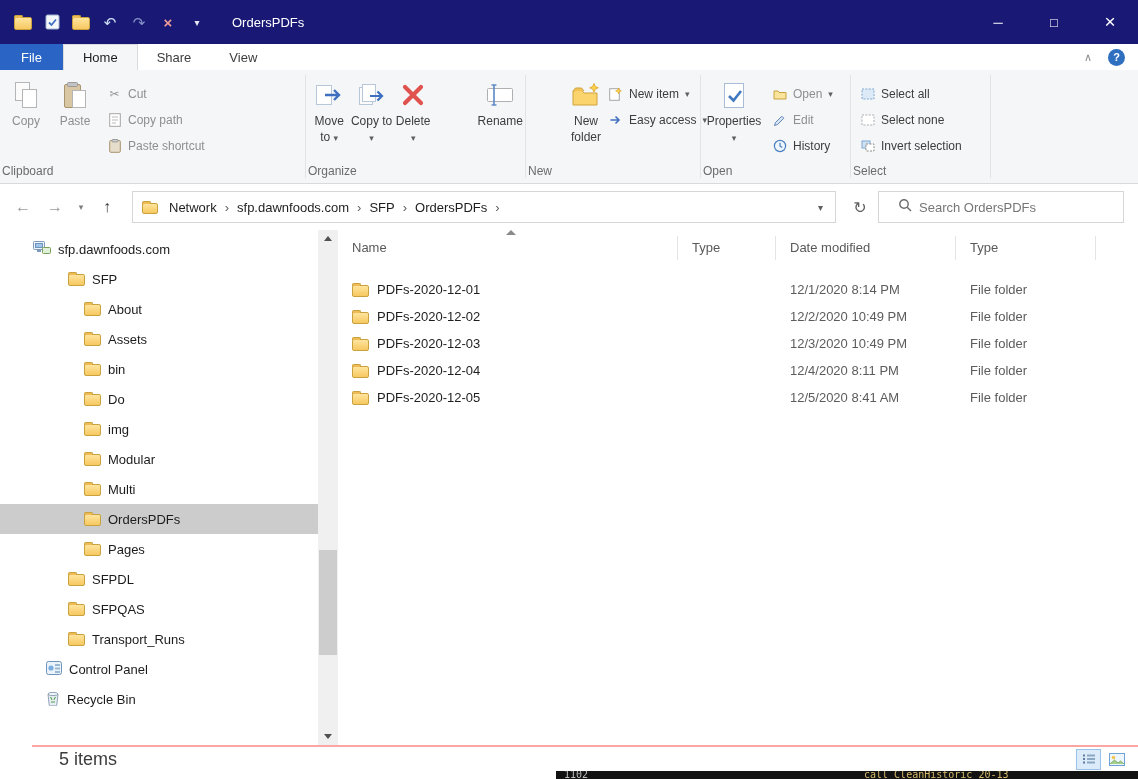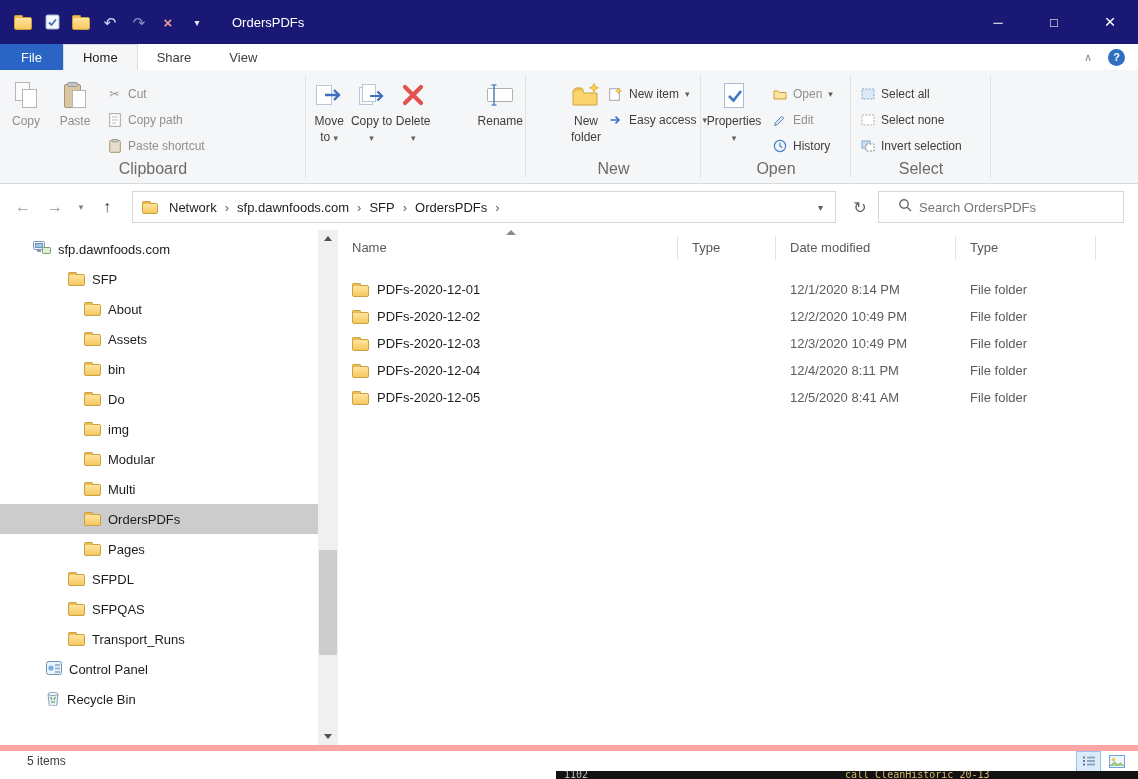--- a/index.html
+++ b/index.html
@@ -38,21 +38,21 @@
   .collapse-g { color: #8a8a8a; font-size: 11px; }
   .help-btn { width: 17px; height: 17px; border-radius: 50%; background: #2f6fc0; color: #fff; font-size: 11px; font-weight: bold; display: flex; align-items: center; justify-content: center; }
 
   
   .ribbon { height: 114px; background: #f5f6f7; border-bottom: 1px solid #d9dadb; display: flex; flex: none; }
   .rgroup { position: relative; display: flex; flex-direction: column; flex: none; padding: 0 2px; }
   .rgroup::after { content: ""; position: absolute; right: 0; top: 5px; bottom: 5px; width: 1px; background: #e2e3e4; }
   .rgroup.filler { flex: 1; } .rgroup.filler::after { display: none; }
   .g-clipboard { width: 306px; } .g-organize { width: 220px; } .g-new { width: 175px; } .g-open { width: 150px; } .g-select { width: 140px; }
   .rbody { display: flex; align-items: flex-start; height: 89px; padding-top: 3px; }
-  .rlabel { margin-top: auto; text-align: center; font-size: 16px; color: #6b6b6b; padding-bottom: 5px; }
+  .rlabel { margin-top: auto; font-size: 12px; color: #6b6b6b; padding-bottom: 5px; }
   .big-btn { width: 50px; height: 86px; display: flex; flex-direction: column; align-items: center; padding-top: 3px; font-size: 12px; color: #3d3d3d; text-align: center; }
   .big-btn .bicon { height: 38px; display: flex; align-items: center; justify-content: center; }
   .blabel { line-height: 1.3; }
   .caret { font-size: 9px; color: #5f5f5f; }
   .big-btn.disabled { color: #8f8f8f; }
   .w76 { width: 76px; } .w56 { width: 56px; margin-left: 43px; } .w62 { width: 62px; } .w48 { width: 48px; }
   .small-col { display: flex; flex-direction: column; margin-top: 8px; }
   .small-btn { display: flex; align-items: center; gap: 6px; height: 26px; padding: 0 7px; font-size: 12px; color: #3d3d3d; white-space: nowrap; }
   .small-btn.disabled { color: #8f8f8f; }
   .sicon { width: 15px; display: flex; justify-content: center; flex: none; }
@@ -94,31 +94,31 @@
   .fh { height: 24px; line-height: 24px; border-right: 1px solid #e4e4e4; padding-left: 14px; }
   .c-name { width: 340px; } .c-size { width: 98px; } .c-date { width: 180px; } .c-type { width: 140px; }
   .sort-caret { position: absolute; left: 168px; top: -2px; width: 0; height: 0; border-left: 5px solid transparent; border-right: 5px solid transparent; border-bottom: 5px solid #8a8a8a; }
   .frows { margin-top: 12px; }
   .frow { display: flex; align-items: center; height: 27px; font-size: 13px; }
   .fc { padding-left: 14px; }
   .fc.c-name { display: flex; align-items: center; gap: 8px; color: #1e1e1e; }
   .fc.c-size, .fc.c-date, .fc.c-type { color: #5c5c5c; }
 
   
-  .statusbar { height: 26px; border-top: 6px solid #fca5a5; display: flex; align-items: center; padding-left: 27px; flex: none; font-size: 12px; color: #3c3c3c; background: #fff; }
+  .statusbar { height: 26px; border-top: 2px solid #fca5a5; display: flex; align-items: center; padding-left: 27px; flex: none; font-size: 18px; color: #3c3c3c; background: #fff; margin-left: 32px; }
   .viewtoggles { margin-left: auto; display: flex; gap: 3px; margin-right: 9px; }
   .vt { width: 25px; height: 21px; display: flex; align-items: center; justify-content: center; border: 1px solid transparent; }
   .vt.active { background: #dcebf9; border-color: #9ac1e6; }
 
   
   .bgstrip { position: absolute; left: 556px; right: 0; bottom: 0; height: 8px; background: #121212; overflow: hidden;
              font-family: "DejaVu Sans Mono", monospace; font-size: 10px; line-height: 9px; }
   .frag { position: absolute; top: -1px; }
   .f1 { left: 8px; color: #bdbdbd; }
-  .f2 { left: 289px; color: #d7b96a; }
+  .f2 { left: 308px; color: #d7b96a; }
 </style>
 </head>
 <body>
 
 <div id="screen">
 
   <header class="titlebar">
     <div class="qat">
       <span class="fold fold-qat"></span>
       <span class="qat-btn">
@@ -241,20 +241,21 @@
               <svg width="28" height="24" viewBox="0 0 28 24">
                 <rect x="1.5" y="5.5" width="25" height="13" rx="1" fill="#fff" stroke="#b0b0b0"></rect>
                 <line x1="8" y1="2" x2="8" y2="22" stroke="#5a87c5" stroke-width="1.6"></line>
                 <line x1="5.5" y1="2" x2="10.5" y2="2" stroke="#5a87c5" stroke-width="1.4"></line>
                 <line x1="5.5" y1="22" x2="10.5" y2="22" stroke="#5a87c5" stroke-width="1.4"></line>
               </svg>
             </span>
           <div class="blabel"><span>Rename</span></div>
         </div>
       </div>
+      <div class="rlabel">Organize</div>
     </div>
 
     <div class="rgroup g-new">
       <div class="rbody">
         <div class="big-btn w56">
           <span class="bicon">
               <svg width="30" height="27" viewBox="0 0 30 27">
                 <path d="M2 9 v14 h24 v-12 h-13 l-2.5 -3 z" fill="#fbd46e" stroke="#cfa23a"></path>
                 <path d="M2 9 l2.5 -3 h6 l2.5 3" fill="#f2c254" stroke="#cfa23a"></path>
                 <path d="M23 1.5 l1.3 3 3 1.3 -3 1.3 -1.3 3 -1.3 -3 -3 -1.3 3 -1.3 z" fill="#ffd24d" stroke="#d9a520" stroke-width="0.8"></path>

